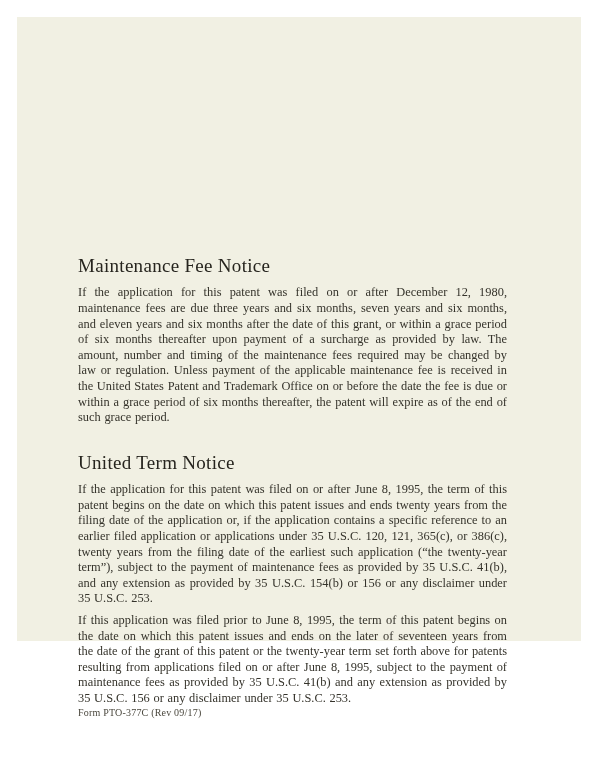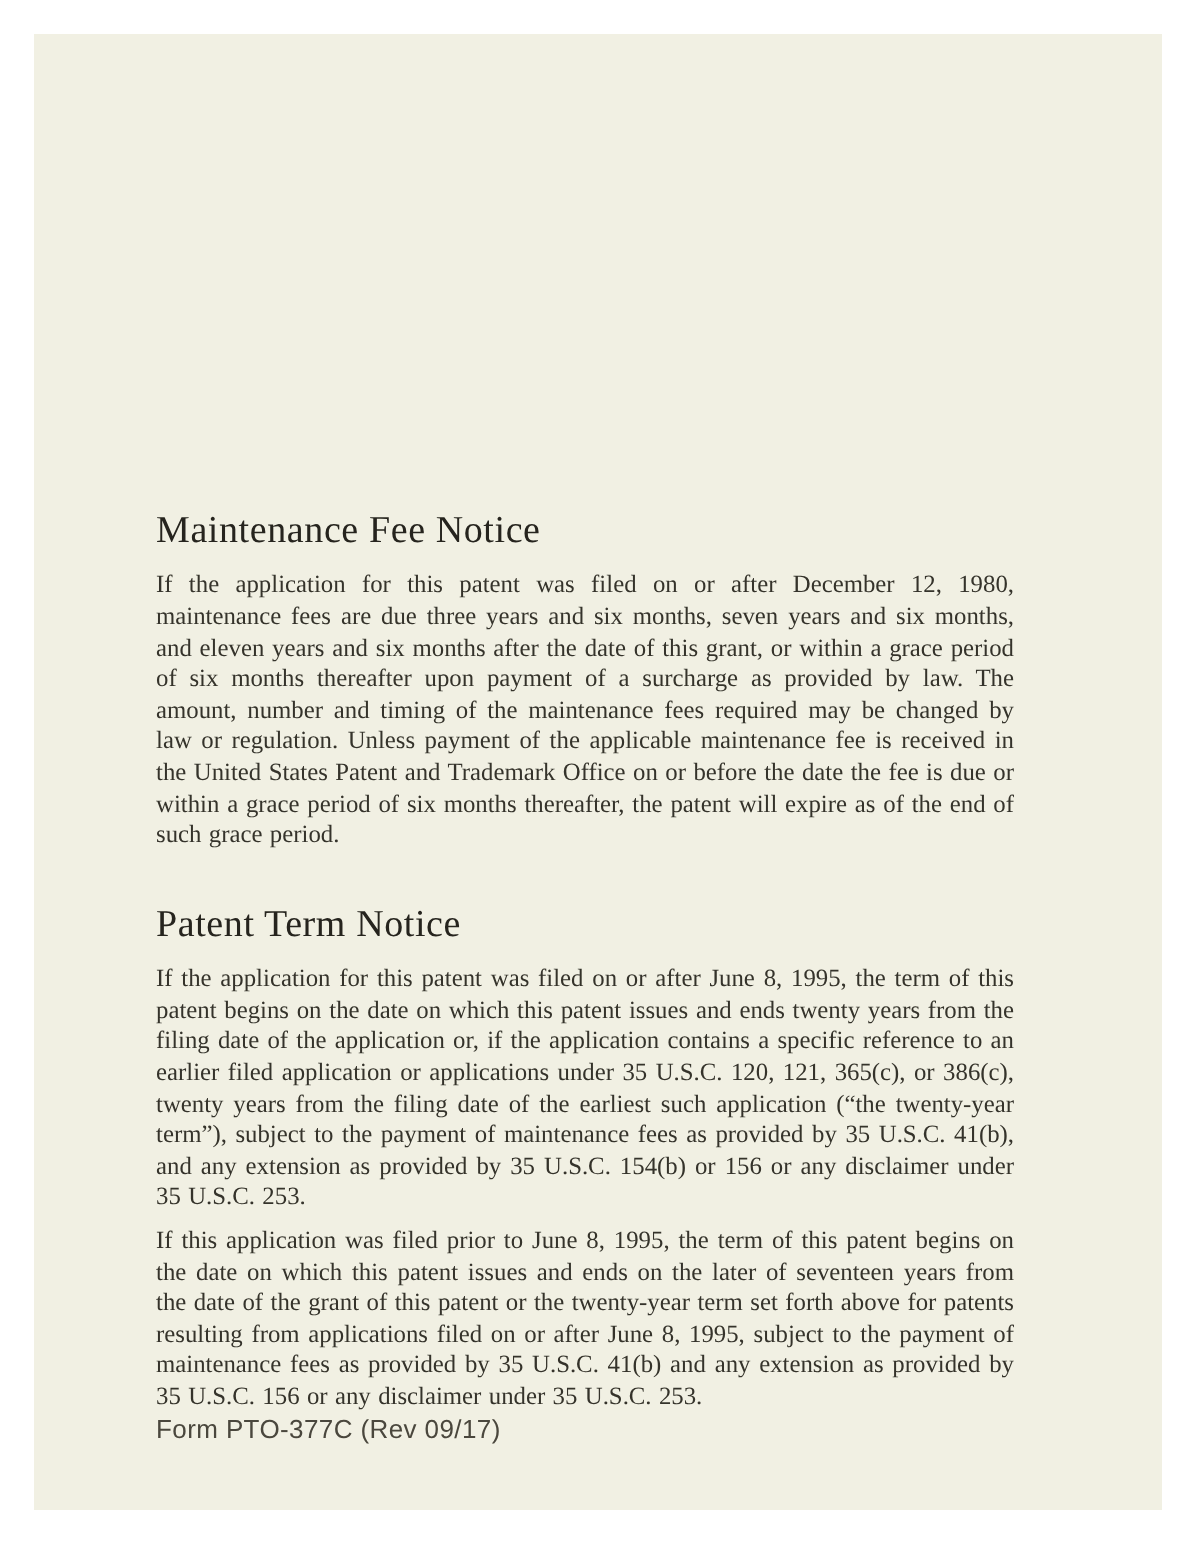--- a/index.html
+++ b/index.html
@@ -12,21 +12,21 @@
     background: var(--canvas-bg, #ffffff);
     font-family: "Liberation Serif", "DejaVu Serif", serif;
     overflow: hidden;
   }
   .page {
     position: relative;
     box-sizing: border-box;
     margin-left: 17px;
     margin-top: 17px;
     width: 564px;
-    height: 738px;
+    height: 624px;
     background: var(--page-bg, #f1f0e3);
   }
   .content {
     box-sizing: border-box;
     padding: 238px 58px 0 61px;
   }
   h1.notice-heading {
     margin: 0 0 8px 0;
     font-family: "Liberation Serif", "DejaVu Serif", serif;
     font-weight: normal;
@@ -43,39 +43,39 @@
     font-size: 12.4px;
     line-height: 15.6px;
     text-align: justify;
     word-spacing: 0.6px;
     color: var(--body-color, #35332b);
   }
   .form-footer {
     position: absolute;
     left: 61px;
     top: 690px;
-    font-family: Liberation Sans, sans-serif;
-    font-size: 13px;
+    font-family: Liberation Serif, serif;
+    font-size: 10px;
     letter-spacing: 0.2px;
     color: var(--footer-color, #4a473d);
   }
 </style>
 </head>
 <body>
 
 <div class="page">
   <div class="content">
 
     <section class="notice-section">
       <h1 class="notice-heading">Maintenance Fee Notice</h1>
       <p class="notice-paragraph">If the application for this patent was filed on or after December 12, 1980, maintenance fees are due three years and six months, seven years and six months, and eleven years and six months after the date of this grant, or within a grace period of six months thereafter upon payment of a surcharge as provided by law. The amount, number and timing of the maintenance fees required may be changed by law or regulation. Unless payment of the applicable maintenance fee is received in the United States Patent and Trademark Office on or before the date the fee is due or within a grace period of six months thereafter, the patent will expire as of the end of such grace period.</p>
     </section>
 
     <section class="notice-section">
-      <h1 class="notice-heading">Patent Term Notice</h1>
+      <h1 class="notice-heading">United Term Notice</h1>
       <p class="notice-paragraph">If the application for this patent was filed on or after June 8, 1995, the term of this patent begins on the date on which this patent issues and ends twenty years from the filing date of the application or, if the application contains a specific reference to an earlier filed application or applications under 35 U.S.C. 120, 121, 365(c), or 386(c), twenty years from the filing date of the earliest such application (“the twenty-year term”), subject to the payment of maintenance fees as provided by 35 U.S.C. 41(b), and any extension as provided by 35 U.S.C. 154(b) or 156 or any disclaimer under 35 U.S.C. 253.</p>
       <p class="notice-paragraph">If this application was filed prior to June 8, 1995, the term of this patent begins on the date on which this patent issues and ends on the later of seventeen years from the date of the grant of this patent or the twenty-year term set forth above for patents resulting from applications filed on or after June 8, 1995, subject to the payment of maintenance fees as provided by 35 U.S.C. 41(b) and any extension as provided by 35 U.S.C. 156 or any disclaimer under 35 U.S.C. 253.</p>
     </section>
 
   </div>
 
   <div class="form-footer">Form PTO-377C (Rev 09/17)</div>
 </div>
 
 </body></html>

